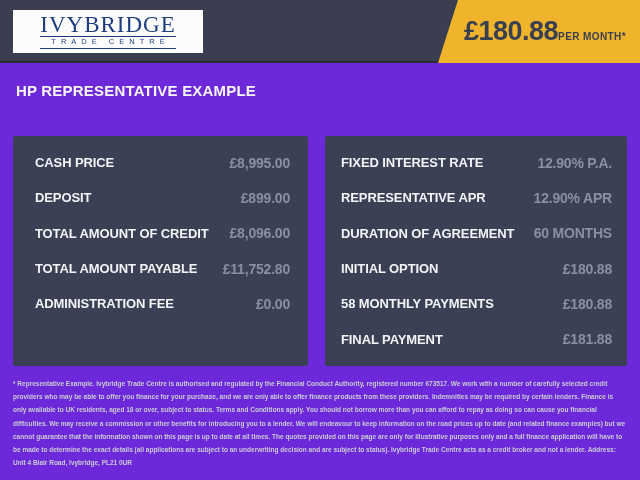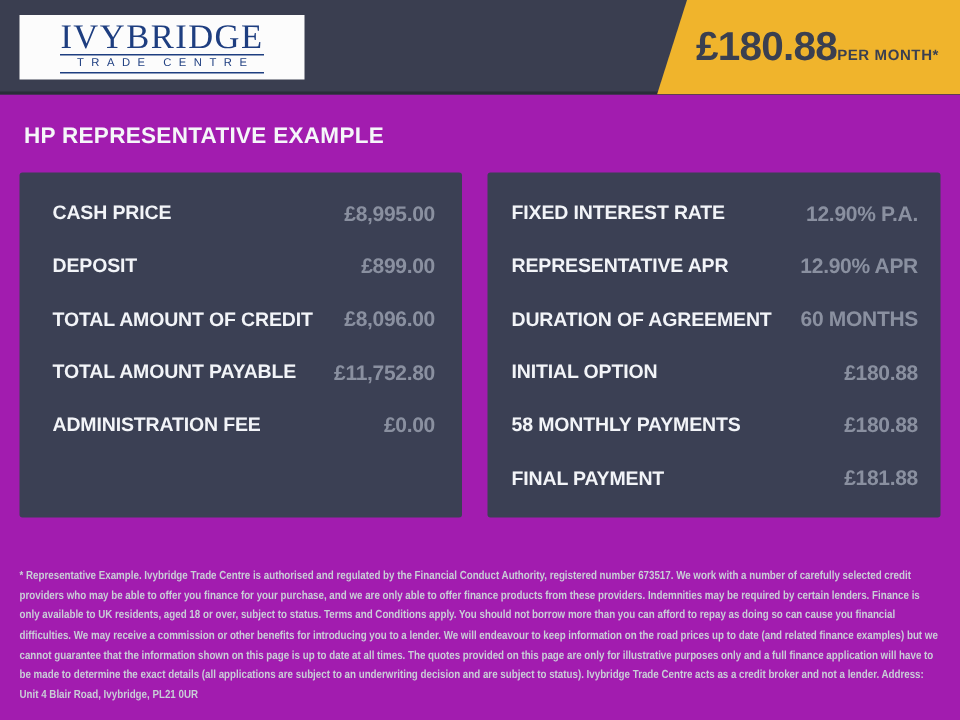--- a/index.html
+++ b/index.html
@@ -2,21 +2,21 @@
 <html><head>
 <meta charset="utf-8">
 <style>
   * { margin: 0; padding: 0; box-sizing: border-box; }
   html, body { width: 640px; height: 480px; }
   body { font-family: "Liberation Sans", sans-serif; }
 
   .page {
     position: relative;
     width: 640px; height: 480px;
-    background: #a21caf;
+    background: #6d28d9;
     overflow: hidden;
   }
 
   
   .header {
     position: absolute; top: 0; left: 0;
     width: 640px; height: 63px;
     background: #3A3E50;
     border-bottom: 2px solid #292D39;
   }
@@ -63,21 +63,21 @@
 
   
   .section-heading {
     position: absolute; left: 16px; top: 82px;
     font-size: 15px; font-weight: bold;
     color: #F5F6F9; letter-spacing: 0.2px;
   }
 
   
   .panel {
-    position: absolute; top: 115px; height: 230px;
+    position: absolute; top: 136px; height: 230px;
     background: #3B4054;
     border-radius: 2px;
     padding: 9px 0;
     display: flex; flex-direction: column;
   }
   .panel-left  { left: 13px;  width: 295px; padding-left: 22px; padding-right: 18px; }
   .panel-right { left: 325px; width: 302px; padding-left: 16px; padding-right: 15px; }
   .row {
     height: 35.3px;
     display: flex; align-items: center; justify-content: space-between;

